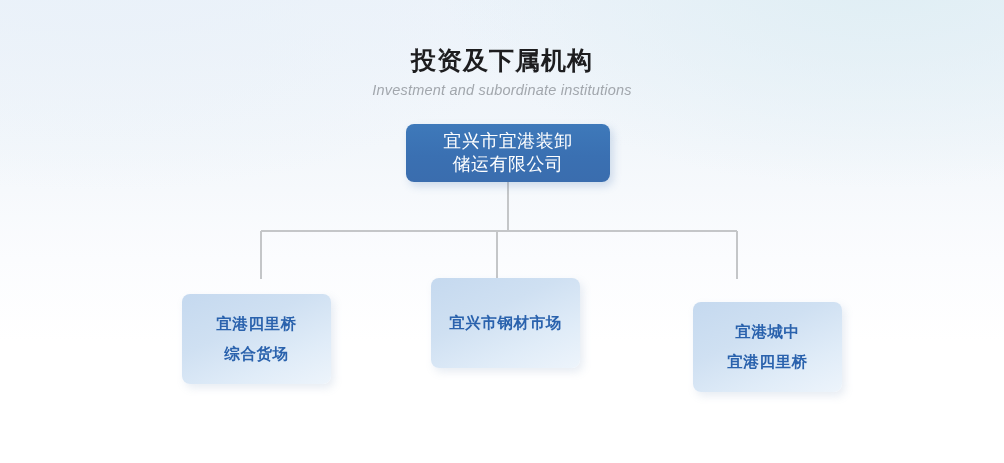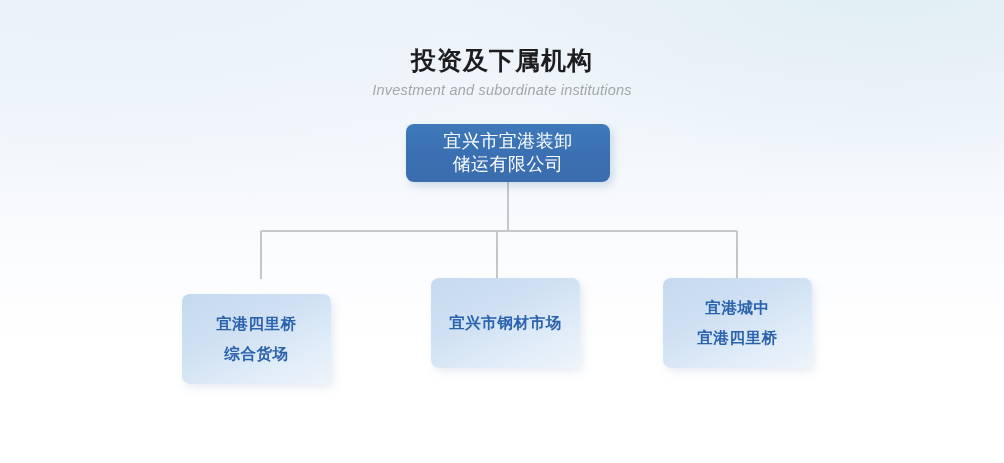--- a/index.html
+++ b/index.html
@@ -100,21 +100,21 @@
   .node-child .line {
     color: #2a62ad;
     font-size: 15.5px;
     font-weight: bold;
     line-height: 30px;
     letter-spacing: 0.6px;
   }
 
   .child-0 { left: 182px; margin-top: 16px; }
   .child-1 { left: 423px; margin-left: 8px; }
-  .child-2 { left: 663px; }
+  .child-2 { left: 693px; margin-top: 24px; }
 </style>
 </head>
 <body>
 
 <div id="stage">
 
   <div class="heading">
     <h1>投资及下属机构</h1>
     <div class="sub">Investment and subordinate institutions</div>
   </div>

